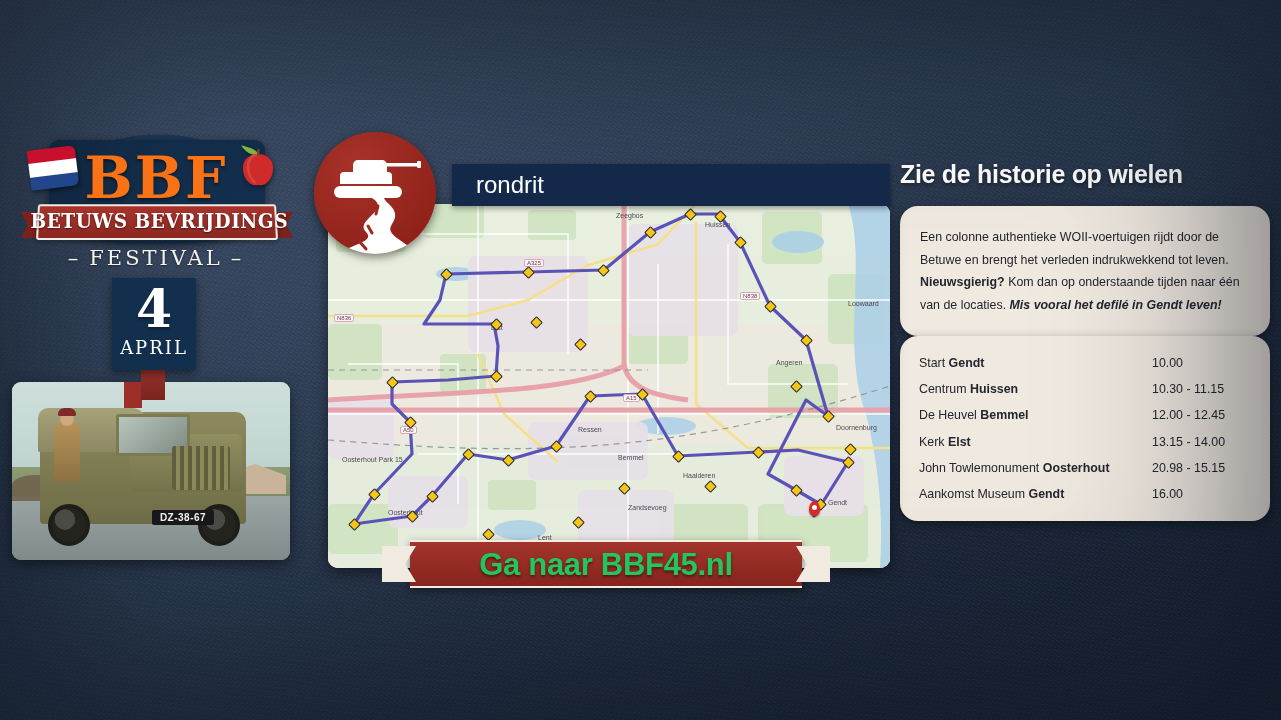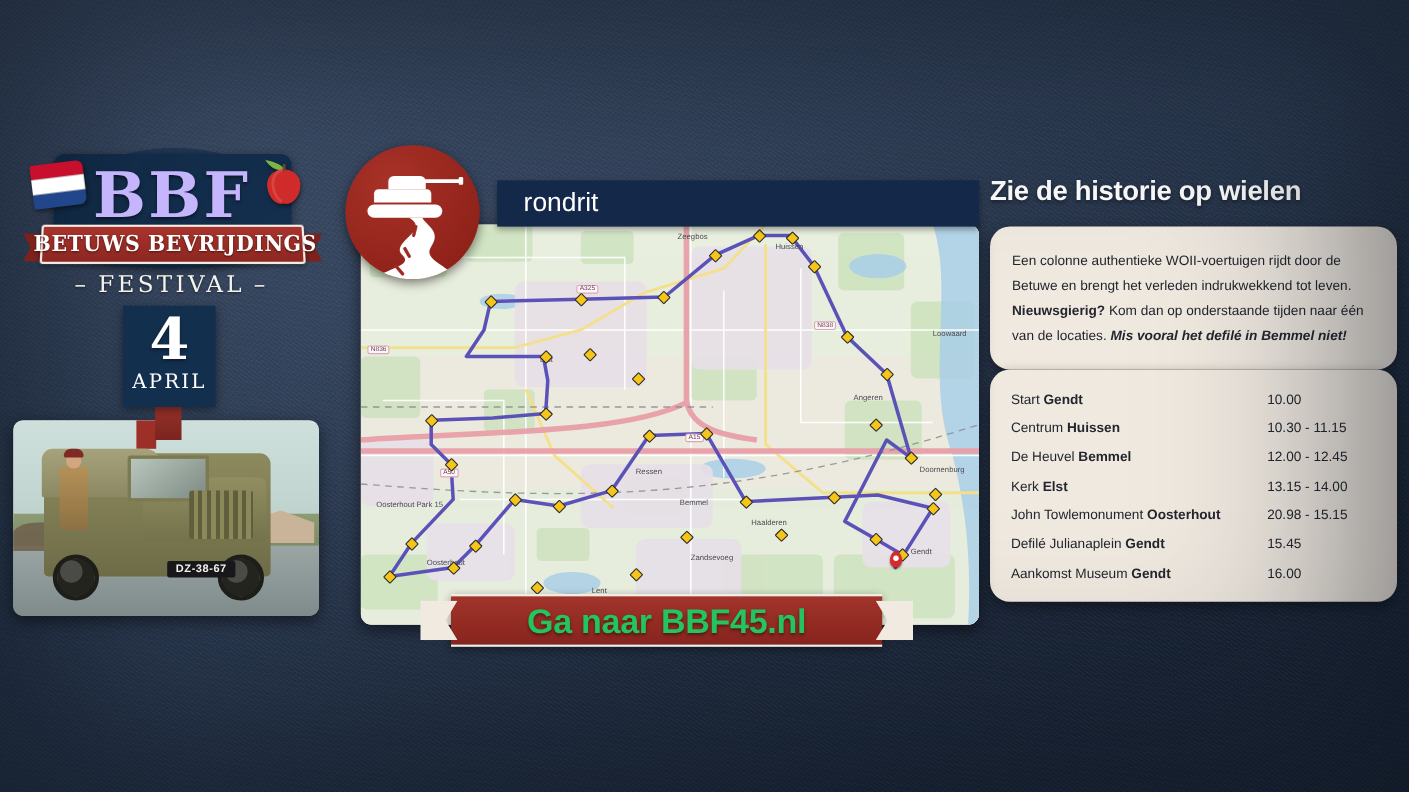--- a/index.html
+++ b/index.html
@@ -57,21 +57,21 @@
     box-shadow: 0 2px 8px rgba(0,0,0,.45);
   }
 
   .bbf-text {
     position: absolute; left: 0; right: 0; top: 26px;
     text-align: center;
     font-family: "DejaVu Serif", serif;
     font-weight: 700;
     font-size: 57px;
     letter-spacing: 2px;
-    color: #c4b5fd;
+    color: #f97316;
     text-shadow: 0 2px 3px rgba(0,0,0,.5);
     z-index: 4;
   }
 
   .nl-flag {
     position: absolute; left: 18px; top: 30px; width: 48px; height: 40px;
     z-index: 5;
     transform: rotate(-7deg);
     filter: drop-shadow(1px 2px 2px rgba(0,0,0,.5));
   }
@@ -618,21 +618,21 @@
     <div id="cta-text">Ga naar BBF45.nl</div>
   </div>
 </div>
 
 <div id="right-col">
 
   <div id="right-heading">Zie de historie op wielen</div>
 
   <div id="info-card" class="cream-card">
     <div id="info-text">
-      <span>Een colonne authentieke WOII-voertuigen rijdt door de Betuwe en brengt het verleden indrukwekkend tot leven. </span><b>Nieuwsgierig?</b><span> Kom dan op onderstaande tijden naar één van de locaties. </span><i>Mis vooral het defilé in Bemmel niet!</i>
+      <span>Een colonne authentieke WOII-voertuigen rijdt door de Betuwe en brengt het verleden indrukwekkend tot leven. </span><b>Nieuwsgierig?</b><span> Kom dan op onderstaande tijden naar één van de locaties. </span><i>Mis vooral het defilé in Gendt leven!</i>
     </div>
   </div>
 
   <div id="schedule-card" class="cream-card">
     <div id="schedule-list">
         <div class="sched-row">
           <div class="sched-place"><span>Start </span><b>Gendt</b></div>
           <div class="sched-time">10.00</div>
         </div>
         <div class="sched-row">
@@ -645,24 +645,20 @@
         </div>
         <div class="sched-row">
           <div class="sched-place"><span>Kerk </span><b>Elst</b></div>
           <div class="sched-time">13.15 - 14.00</div>
         </div>
         <div class="sched-row">
           <div class="sched-place"><span>John Towlemonument </span><b>Oosterhout</b></div>
           <div class="sched-time">20.98 - 15.15</div>
         </div>
         <div class="sched-row">
-          <div class="sched-place"><span>Defilé Julianaplein </span><b>Gendt</b></div>
-          <div class="sched-time">15.45</div>
-        </div>
-        <div class="sched-row">
           <div class="sched-place"><span>Aankomst Museum </span><b>Gendt</b></div>
           <div class="sched-time">16.00</div>
         </div>
       </div>
   </div>
 </div>
 
 <div id="vignette"></div>
 
 </body></html>

